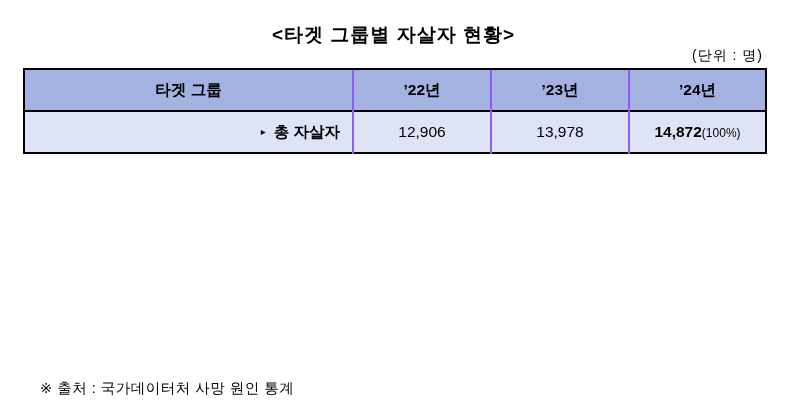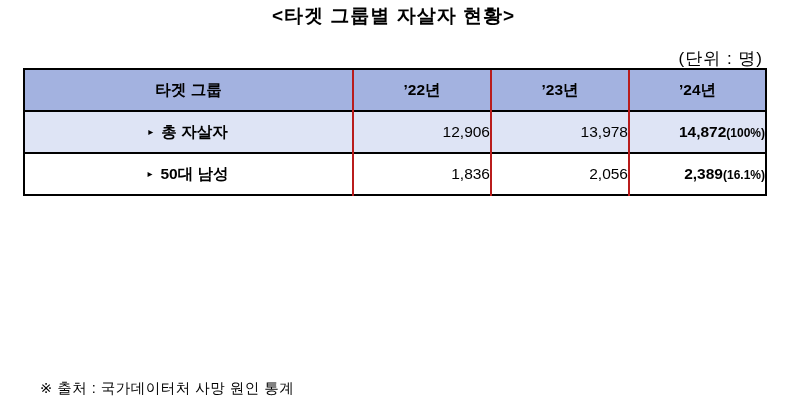--- a/index.html
+++ b/index.html
@@ -5,50 +5,50 @@
   * { margin:0; padding:0; box-sizing:border-box; }
   html,body { width:787px; height:412px; }
   body {
     background:#ffffff;
     font-family:"Liberation Sans","DejaVu Sans",sans-serif;
     color:#000;
     position:relative;
     overflow:hidden;
   }
   .title {
-    position:absolute; top:3px; left:0; width:787px;
+    position:absolute; top:22px; left:0; width:787px;
     text-align:center; font-size:19px; font-weight:bold; letter-spacing:1px;
   }
   .unit {
     position:absolute; top:47px; left:23px; width:740px;
-    text-align:right; font-size:17px; letter-spacing:1px;
+    text-align:right; font-size:14px; letter-spacing:1px;
   }
   table.stats {
     position:absolute; top:68px; left:23px; width:742px;
     border-collapse:collapse; table-layout:fixed;
     border:2px solid #000;
   }
   th, td {
     height:42px; border-top:2px solid #000;
     overflow:hidden; white-space:nowrap;margin-top:6px;
   }
-  th:nth-child(n+2), td:nth-child(n+2) { border-left:2px solid #b91c1c; }
+  th:nth-child(n+2), td:nth-child(n+2) { border-left:2px solid #8b5cf6; }
   th {
     background:#a3b2e0; font-size:15.5px; font-weight:bold; text-align:center;
   }
   tr.highlight td { background:#dee4f5; }
-  td.c-label { text-align:center; padding-left:11px; }
+  td.c-label { text-align:right; padding-left:11px; }
   .marker { font-size:10px; margin-right:8px; position:relative; top:-2px; }
   .lbl { font-weight:bold; font-size:15.5px; }
   .sup { font-size:10px; font-weight:bold; vertical-align:6px; }
   .paren { font-size:13px; font-weight:normal; }
   .note { font-size:13px; font-weight:normal; margin-left:12px; }
-  td.c-num { text-align:right; font-size:15.5px; }
+  td.c-num { text-align:center; font-size:15.5px; }
   td.c-last { font-weight:bold; }
-  .pct { font-size:12px; font-weight:bold; }
+  .pct { font-size:12px; font-weight:normal; }
   .source {
     position:absolute; top:379px; left:40px;
     font-size:14.5px; letter-spacing:0.5px;
   }
 </style>
 </head>
 <body>
 
 <div class="title">&lt;타겟 그룹별 자살자 현황&gt;</div>
 <div class="unit">(단위 : 명)</div>
@@ -71,28 +71,20 @@
   <tbody id="table-body">
   <tr class="highlight">
     <td class="c-label">
       <span class="marker">▸</span><span class="lbl">총 자살자</span><span class="sup"></span><span class="lbl"></span><span class="paren"></span><span class="note"></span>
     </td>
     <td class="c-num">12,906</td>
     <td class="c-num">13,978</td>
     <td class="c-num c-last"><span>14,872</span><span class="pct">(100%)</span></td>
   </tr>
 
-  <tr>
-    <td class="c-label">
-      <span class="marker">▸</span><span class="lbl">50대 남성</span><span class="sup"></span><span class="lbl"></span><span class="paren"></span><span class="note"></span>
-    </td>
-    <td class="c-num">1,836</td>
-    <td class="c-num">2,056</td>
-    <td class="c-num c-last"><span>2,389</span><span class="pct">(16.1%)</span></td>
-  </tr>
 
 
 
 
 </tbody>
 </table>
 
 <div class="source">※ 출처 : 국가데이터처 사망 원인 통계</div>
 
 </body></html>

